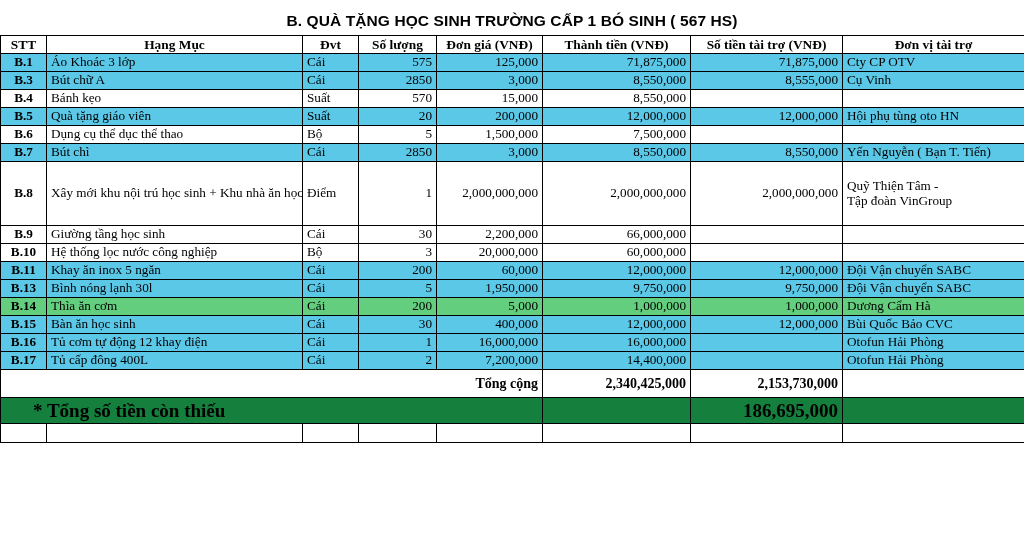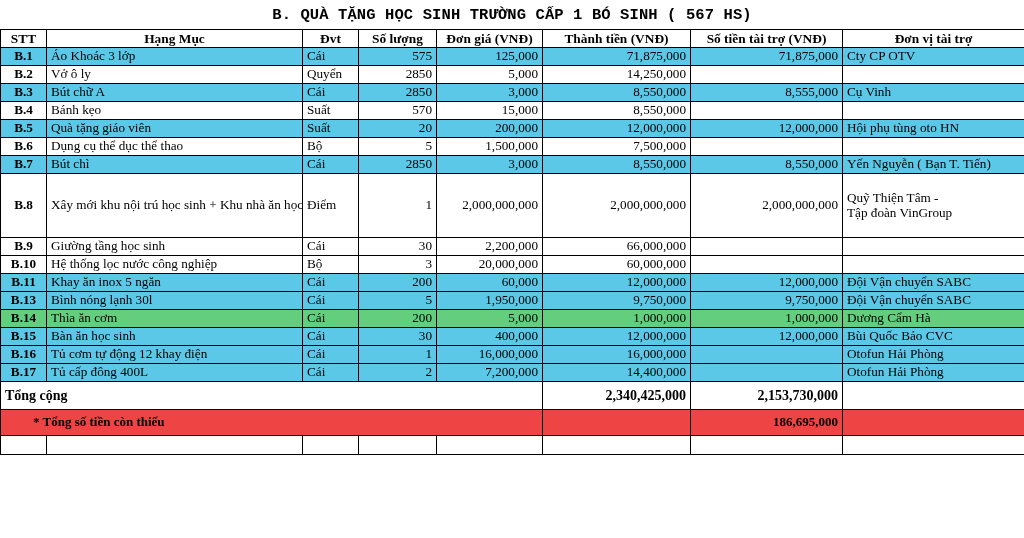--- a/index.html
+++ b/index.html
@@ -16,23 +16,23 @@
     width: 1024px;
     height: 538px;
     position: relative;
     background: #ffffff;
   }
   .doc-title {
     text-align: center;
     font-weight: bold;
     font-size: 15.5px;
     letter-spacing: 0.1px;
-    padding: 6px 0 5px 0;
+    padding: 12px 0 5px 0;
     color: #000;
-    font-family: Liberation Mono, monospace;
+    font-family: Liberation Sans, sans-serif;
   }
   table.sheet {
     border-collapse: collapse;
     table-layout: fixed;
     width: 1024px;
     font-size: 13.2px;
     color: #000;
   }
   table.sheet td, table.sheet th {
     border: 1px solid #000;
@@ -66,24 +66,24 @@
 
   tr.blue td { background: #5BC8E8; }
   tr.white td { background: #ffffff; }
   tr.green td { background: #63CE7D; }
 
   td.stt { text-align: center; font-weight: bold; margin-left: 20px; }
   td.wrap { white-space: normal; line-height: 1.18; }
 
   tr.tall td { height: 64px; }
   tr.total td { height: 28px; font-weight: bold; font-size: 14px; background:#fff; }
-  tr.deficit td { height: 26px; font-weight: bold; font-size: 13px; background:#ef4444;padding-left:32px; }
+  tr.deficit td { height: 26px; font-weight: bold; font-size: 19px; background:#15803d;padding-left:32px; }
   tr.blank td { height: 19px; background:#fff; }
 
-  .total-label { text-align: left; font-weight: bold; margin-top: 7px; }
+  .total-label { text-align: right; font-weight: bold; margin-top: 7px; }
   .deficit-label { text-align: left; font-weight: bold; padding-left: 10px; }
 </style>
 </head>
 <body>
 
 <div id="page">
 
   <div class="doc-title">B. QUÀ TẶNG HỌC SINH TRƯỜNG CẤP 1 BÓ SINH ( 567 HS)</div>
 
   <table class="sheet">
@@ -113,30 +113,20 @@
         <tr class="blue">
           <td class="stt">B.1</td>
           <td class="c-left">Áo Khoác 3 lớp</td>
           <td class="c-left">Cái</td>
           <td class="c-right">575</td>
           <td class="c-right">125,000</td>
           <td class="c-right">71,875,000</td>
           <td class="c-right">71,875,000</td>
           <td class="c-left">Cty CP OTV</td>
         </tr>
-        <tr class="white">
-          <td class="stt">B.2</td>
-          <td class="c-left">Vở ô ly</td>
-          <td class="c-left">Quyển</td>
-          <td class="c-right">2850</td>
-          <td class="c-right">5,000</td>
-          <td class="c-right">14,250,000</td>
-          <td class="c-right"></td>
-          <td class="c-left"></td>
-        </tr>
         <tr class="blue">
           <td class="stt">B.3</td>
           <td class="c-left">Bút chữ A</td>
           <td class="c-left">Cái</td>
           <td class="c-right">2850</td>
           <td class="c-right">3,000</td>
           <td class="c-right">8,550,000</td>
           <td class="c-right">8,555,000</td>
           <td class="c-left">Cụ Vinh</td>
         </tr>

